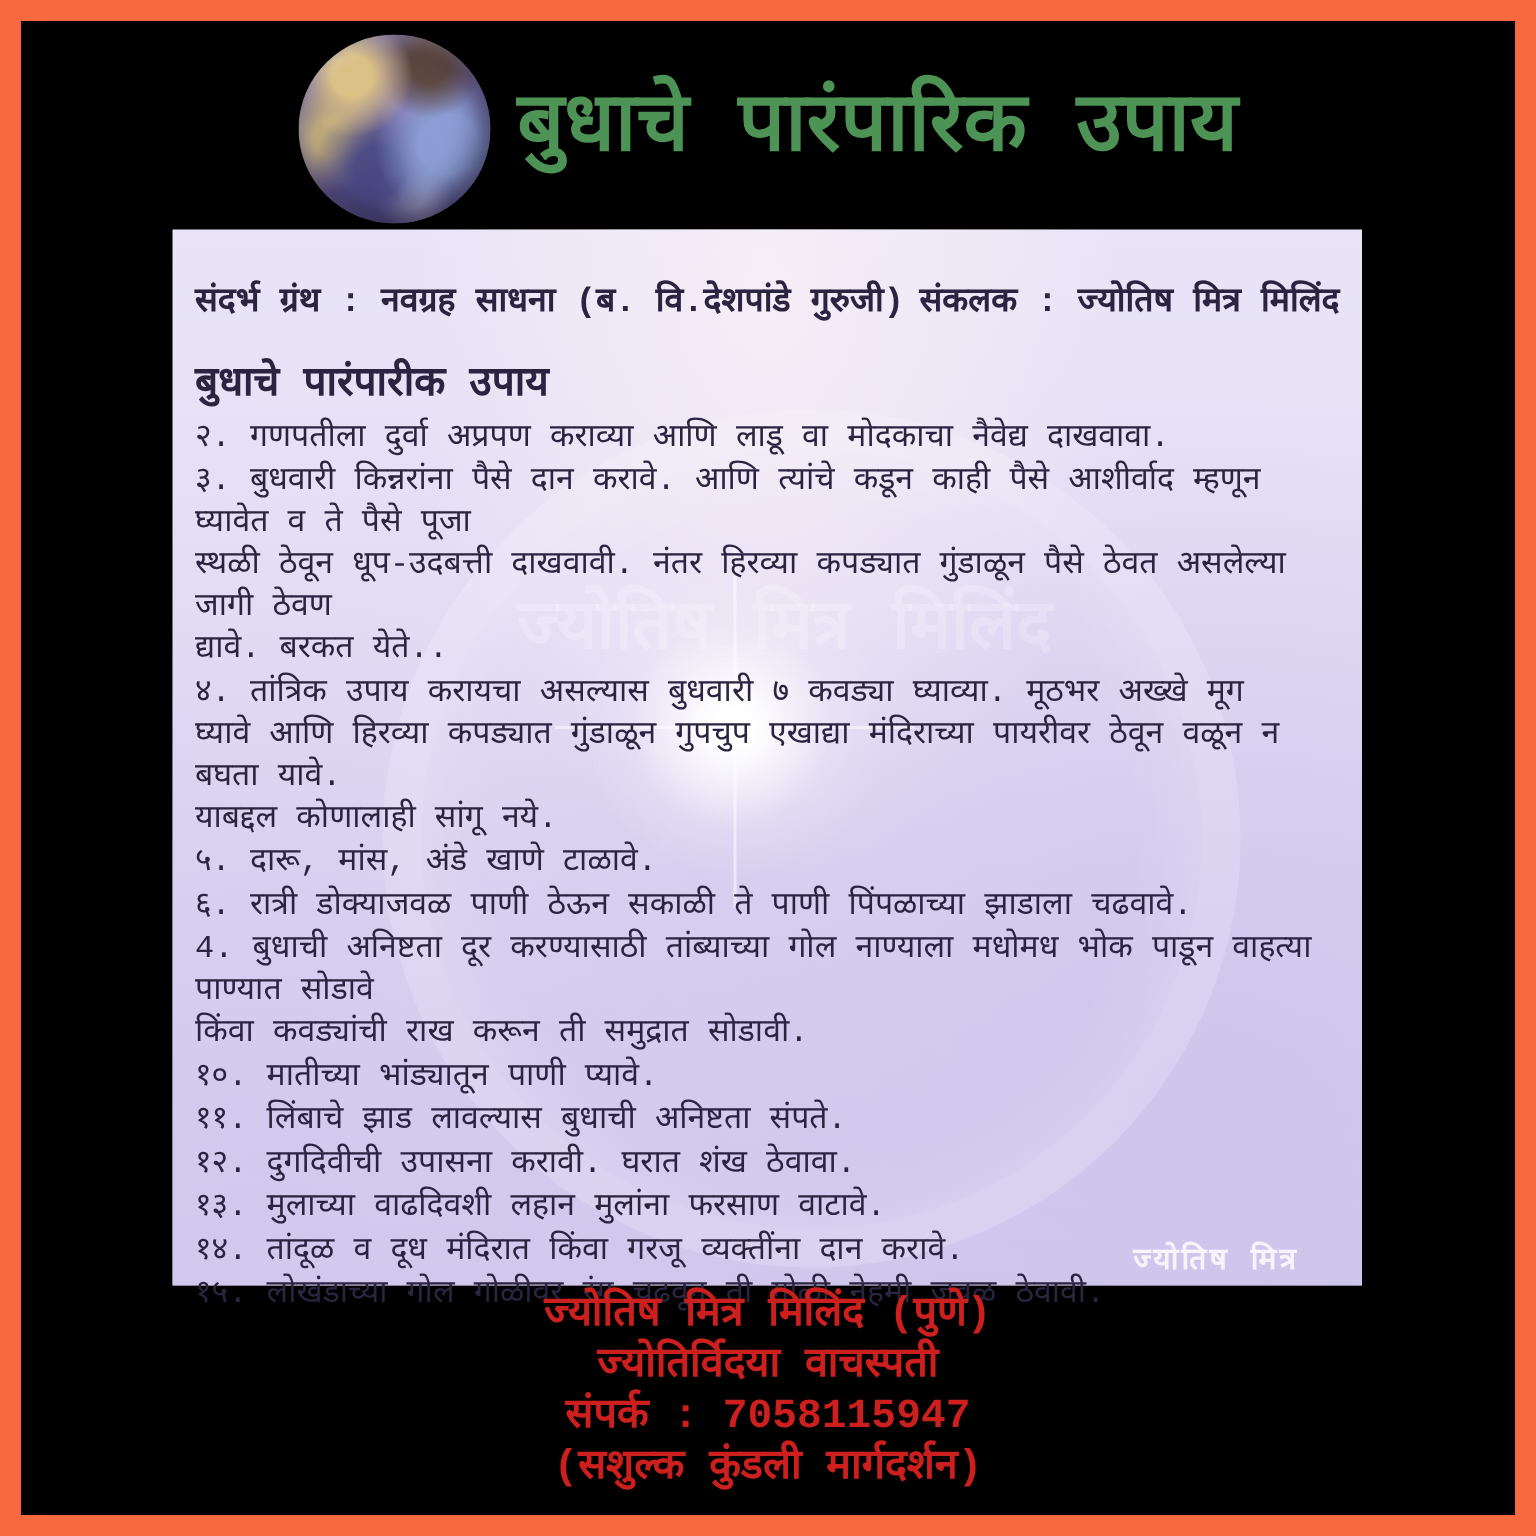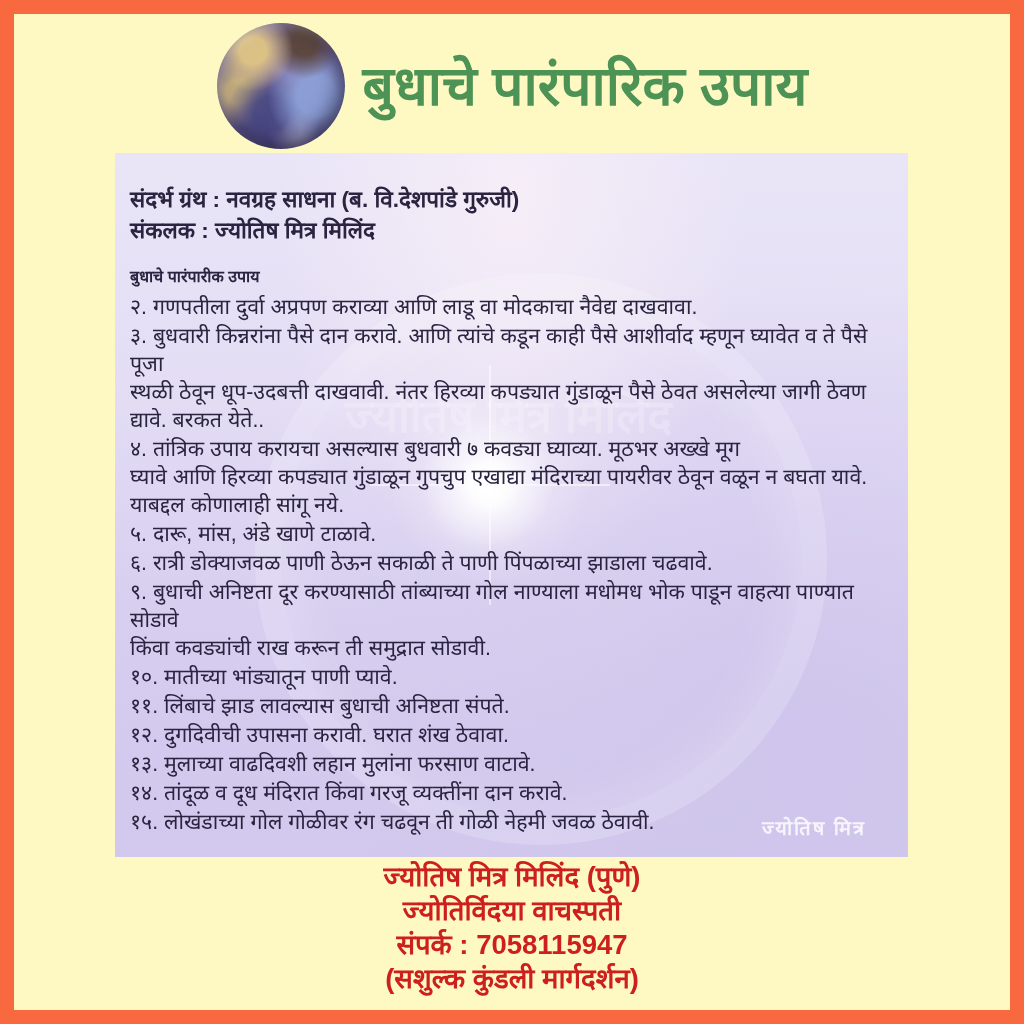--- a/index.html
+++ b/index.html
@@ -1,19 +1,19 @@
 <!DOCTYPE html>
 <html><head>
 <meta charset="utf-8">
 <style>
   html,body{margin:0;padding:0;background:#ffffff;}
   .canvas{
     position:relative;width:1024px;height:1024px;overflow:hidden;
-    background:#fef9c3;
-    font-family:Liberation Sans, sans-serif;
+    background:#000000;
+    font-family:Liberation Mono, monospace;
   }
   .frame{
     position:absolute;inset:0;border:14px solid #F8693F;
     pointer-events:none;z-index:10;
   }
   
   .header{
     position:absolute;top:16px;left:14px;right:14px;height:140px;
     display:flex;align-items:center;justify-content:center;gap:18px;
   }
@@ -60,32 +60,32 @@
       radial-gradient(circle, rgba(255,255,255,0.95) 0 8%, rgba(255,255,255,0.35) 20%, rgba(255,255,255,0) 60%);
     opacity:0.8;
   }
   .ghost{
     position:absolute;left:230px;top:230px;width:560px;
     color:rgba(255,255,255,0.22);font-size:46px;font-weight:700;
     white-space:nowrap;pointer-events:none;
   }
   .meta{
     position:relative;display:flex;justify-content:space-between;
-    font-size:22.5px;font-weight:600;flex-direction:column;
+    font-size:22.5px;font-weight:600;
   }
   .heading{
-    position:relative;margin:20px 0 6px 0;font-size:16px;font-weight:800;
+    position:relative;margin:20px 0 6px 0;font-size:27px;font-weight:800;
   }
   .list{position:relative;}
   .item{
     margin:0 0 1px 0;font-size:21.3px;line-height:28px;
     white-space:pre-line;font-weight:500;
   }
   .wm{
-    position:absolute;right:42px;bottom:16px;
+    position:absolute;right:42px;bottom:4px;
     color:rgba(255,255,255,0.8);font-size:20px;font-weight:700;
     letter-spacing:2px;
   }
   
   .footer{
     position:absolute;left:0;top:860px;width:100%;text-align:center;
     color:#CD201E;
   }
   .footer p{margin:0;font-size:27.5px;line-height:34px;font-weight:600;}
 </style>
@@ -114,21 +114,21 @@
     <div class="list">
       <p class="item">२. गणपतीला दुर्वा अप्रपण कराव्या आणि लाडू वा मोदकाचा नैवेद्य दाखवावा.</p>
       <p class="item">३. बुधवारी किन्नरांना पैसे दान करावे. आणि त्यांचे कडून काही पैसे आशीर्वाद म्हणून घ्यावेत व ते पैसे पूजा
 स्थळी ठेवून धूप-उदबत्ती दाखवावी. नंतर हिरव्या कपड्यात गुंडाळून पैसे ठेवत असलेल्या जागी ठेवण
 द्यावे. बरकत येते..</p>
       <p class="item">४. तांत्रिक उपाय करायचा असल्यास बुधवारी ७ कवड्या घ्याव्या. मूठभर अख्खे मूग
 घ्यावे आणि हिरव्या कपड्यात गुंडाळून गुपचुप एखाद्या मंदिराच्या पायरीवर ठेवून वळून न बघता यावे.
 याबद्दल कोणालाही सांगू नये.</p>
       <p class="item">५. दारू, मांस, अंडे खाणे टाळावे.</p>
       <p class="item">६. रात्री डोक्याजवळ पाणी ठेऊन सकाळी ते पाणी पिंपळाच्या झाडाला चढवावे.</p>
-      <p class="item">९. बुधाची अनिष्टता दूर करण्यासाठी तांब्याच्या गोल नाण्याला मधोमध भोक पाडून वाहत्या पाण्यात सोडावे
+      <p class="item">4. बुधाची अनिष्टता दूर करण्यासाठी तांब्याच्या गोल नाण्याला मधोमध भोक पाडून वाहत्या पाण्यात सोडावे
 किंवा कवड्यांची राख करून ती समुद्रात सोडावी.</p>
       <p class="item">१०. मातीच्या भांड्यातून पाणी प्यावे.</p>
       <p class="item">११. लिंबाचे झाड लावल्यास बुधाची अनिष्टता संपते.</p>
       <p class="item">१२. दुगदिवीची उपासना करावी. घरात शंख ठेवावा.</p>
       <p class="item">१३. मुलाच्या वाढदिवशी लहान मुलांना फरसाण वाटावे.</p>
       <p class="item">१४. तांदूळ व दूध मंदिरात किंवा गरजू व्यक्तींना दान करावे.</p>
       <p class="item">१५. लोखंडाच्या गोल गोळीवर रंग चढवून ती गोळी नेहमी जवळ ठेवावी.</p>
     </div>
 
     <div class="wm">ज्योतिष मित्र</div>

